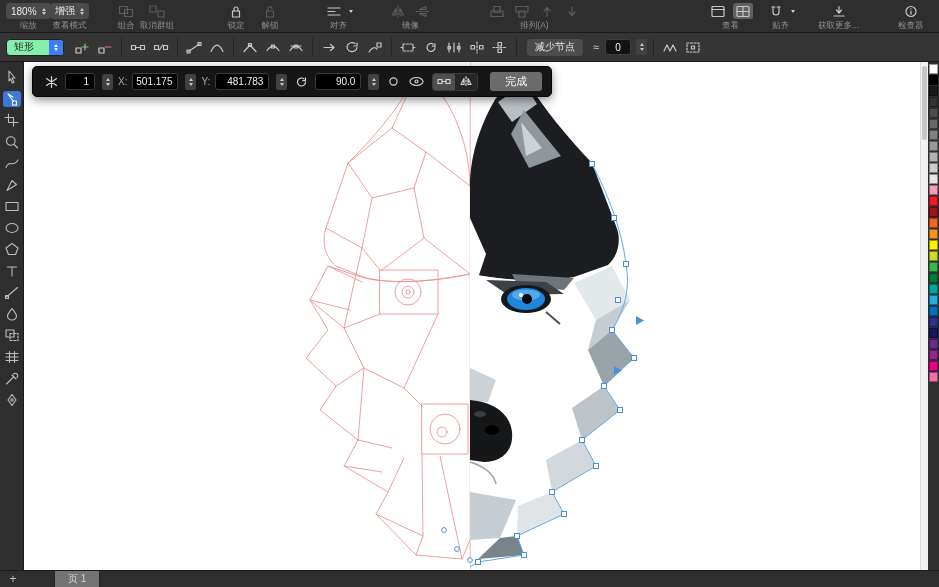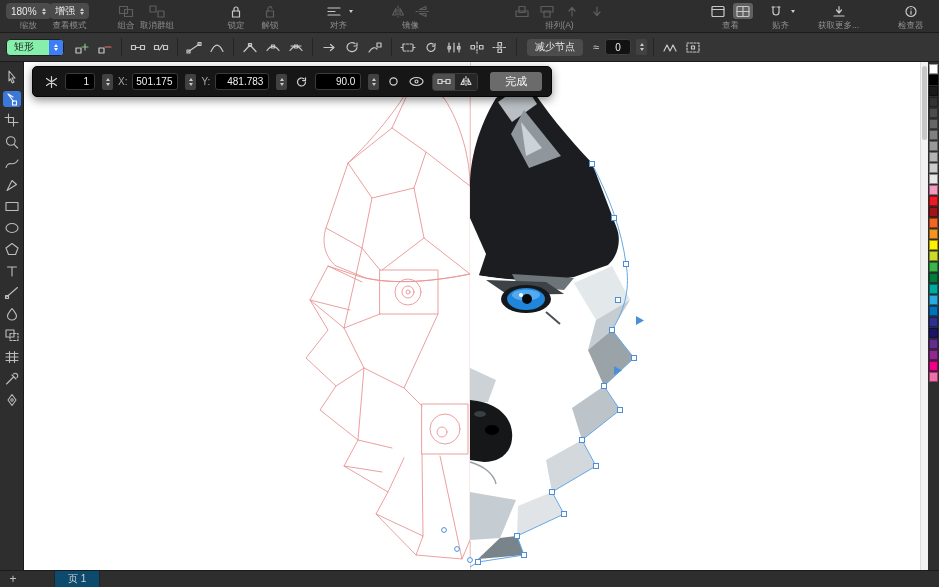--- a/index.html
+++ b/index.html
@@ -62,21 +62,21 @@
 
   
   .vscroll{position:absolute;left:920px;top:62px;width:8px;height:508px;background:#f2f2f2;border-left:1px solid #dcdcdc}
   .vthumb{position:absolute;left:1px;top:4px;width:5px;height:74px;background:#c7c7c7;border-radius:3px}
   .palette{position:absolute;left:928px;top:62px;width:11px;height:508px;background:#2e2e2e;display:flex;flex-direction:column;align-items:center;padding-top:2px;gap:1px}
   .swatch{width:9px;height:10px;border:1px solid rgba(0,0,0,.4);flex:0 0 auto}
 
   
   .statusbar{position:absolute;left:0;top:570px;width:939px;height:17px;background:#2e2e2e;border-top:1px solid #1b1b1b;display:flex;align-items:center}
   .addpage{width:26px;text-align:center;color:#c2c2c2;font-size:12px;line-height:17px}
-  .pagetab{margin-left:28px;padding:0 13px;height:17px;display:flex;align-items:center;color:#d2d2d2;font-size:10px;background:#0c4a6e;border-left:1px solid #242424;border-right:1px solid #242424}
+  .pagetab{margin-left:28px;padding:0 13px;height:17px;display:flex;align-items:center;color:#d2d2d2;font-size:10px;background:#737373;border-left:1px solid #242424;border-right:1px solid #242424}
 </style>
 </head>
 <body>
 
 <div class="topbar">
 
   <div class="tgroup" style="left:6px">
     <div class="dd">
       <span>180%</span>
       <span class="chev">
@@ -171,21 +171,21 @@
       <span class="ib dis">
         <svg width="16" height="13">
             <path d="M1,6.5 H15" stroke-dasharray="2 1.5"></path>
             <path d="M4.5,4.5 L11,1.5 V4.5 Z M4.5,8.5 L11,11.5 V8.5 Z"></path>
           </svg>
         </span>
     </div>
     <div class="tlabel">镜像</div>
   </div>
 
-  <div class="tgroup" style="left:512px">
+  <div class="tgroup" style="left:487px">
     <div class="trow">
       <span class="ib dis">
           <svg width="16" height="13">
             <rect x="5" y="1.5" width="6" height="6"></rect>
             <rect x="2" y="6" width="12" height="5.5"></rect>
           </svg>
         </span>
       <span class="ib dis">
           <svg width="16" height="13">
             <rect x="2" y="1.5" width="12" height="5.5"></rect>

